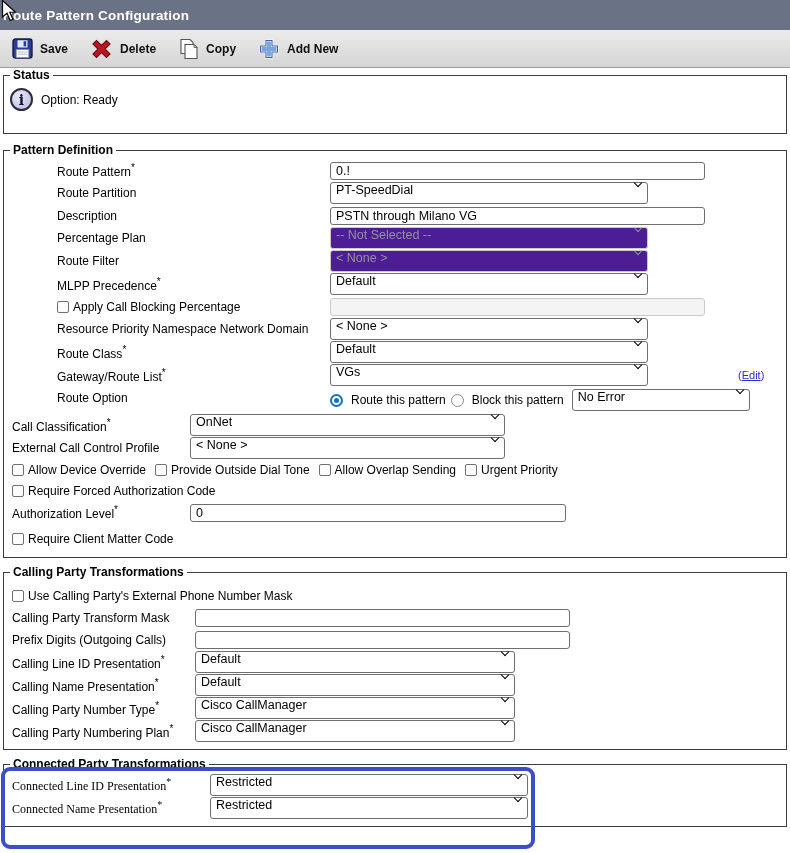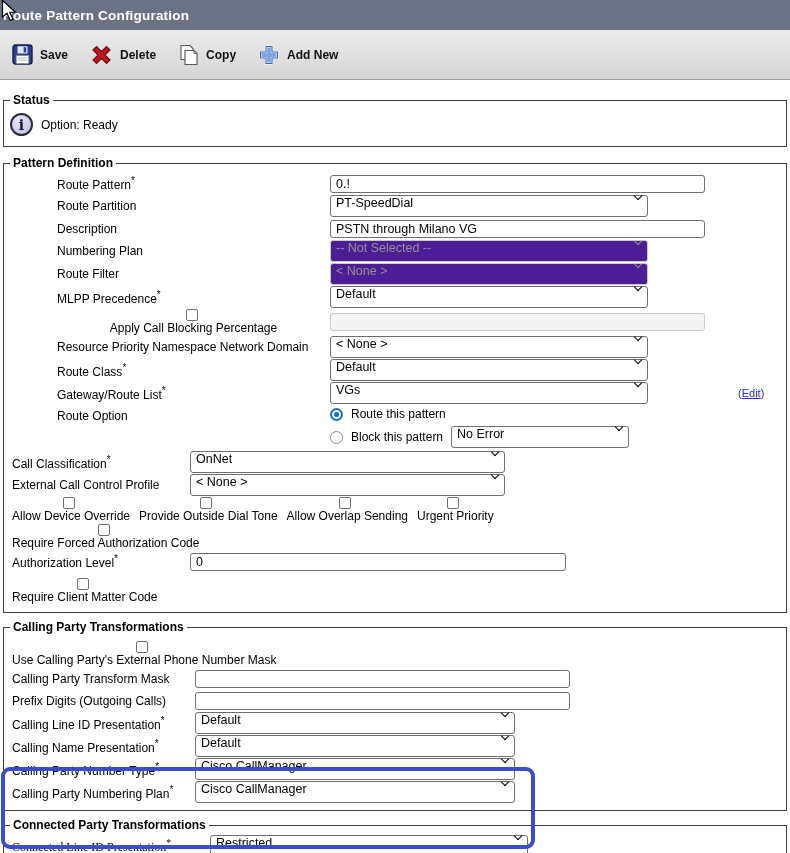--- a/index.html
+++ b/index.html
@@ -9,33 +9,33 @@
     font-family:"Liberation Sans","DejaVu Sans",sans-serif; font-size:12px; color:#000; background:#fff;
   }
 
   
   .titlebar {
     height:30px; background:#6a7385; color:#fff;
     display:flex; align-items:center; padding-left:3px;
     font-size:13.5px; font-weight:bold; letter-spacing:.2px;
   }
   .toolbar {
-    height:50px; background:linear-gradient(#ebebeb,#d5d5d5);
+    height:38px; background:linear-gradient(#ebebeb,#d5d5d5);
     border-bottom:1px solid #9e9e9e;
     display:flex; align-items:center; gap:22px; padding-left:12px;
   }
   .tb-btn { display:flex; align-items:center; gap:7px; cursor:default; }
   .tb-btn .lbl { font-size:12px; font-weight:600; color:#111; }
 
   
   fieldset {
     border:1.5px solid #3c3c3c; margin:0 3px; padding:2px 4px 6px 4px; background:#fff;
   }
   legend { font-weight:bold; font-size:12px; padding:0 3px; margin-left:2px; }
-  .fs-status { margin-top:13px; padding-bottom:8px; }
+  .fs-status { padding-bottom:20px; }
   .fs-pattern { margin-top:9px; }
   .fs-calling { margin-top:7px; }
   .fs-connected { margin-top:7px; }
 
   .status-row { display:flex; align-items:center; gap:8px; padding:4px 2px 2px 2px; }
   .info-circle {
     width:23px; height:23px; border-radius:50%;
     background:radial-gradient(circle at 35% 30%, #e8e8fa, #b9b9e0);
     border:2px solid #2a2a3a; display:flex; align-items:center; justify-content:center;
     font-family:"DejaVu Serif",serif; font-weight:bold; font-size:14px; color:#101028;
@@ -69,29 +69,29 @@
   .s318 { width:318px; }
   .s315 { width:315px; }
   .s310 { width:320px; }
   .s306c { width:318px; }
   .s178 { width:178px; }
 
   .cb {
     width:12px; height:12px; border:1px solid #6f6f6f; border-radius:2px; background:#fff;
     display:inline-block; flex:0 0 auto; margin-right:4px;
   }
-  .cbrow { display:flex; align-items:center;flex-direction:column; }
+  .cbrow { display:flex; align-items:center; }
   .cbgroup { display:flex; align-items:center; gap:9px; padding-left:4px; min-height:20px; margin:1px 0;}
   .cbgroup .cbrow { gap:0; }
 
   .radio { width:13px; height:13px; border:1.5px solid #8a8a8a; border-radius:50%; background:#fff; flex:0 0 auto; position:relative; }
   .radio.on { border:2px solid #0e71c8; }
   .radio.on::after { content:''; position:absolute; left:2px; top:2px; right:2px; bottom:2px; border-radius:50%; background:#0e71c8; }
 
-  .radio-col { display:flex; flex-direction:column; gap:5px; padding:2px 0; }
+  .radio-col { display:flex; flex-direction:row; gap:5px; padding:2px 0; }
   .radio-line { display:flex; align-items:center; gap:8px; }
 
   .editlink { margin-left:90px; font-size:11px; color:#2a2ad0; }
   .editlink a { color:#2a2ad0; text-decoration:underline; cursor:pointer; }
 
   
   .hl-box {
     position:absolute; left:1px; top:767px; width:534px; height:82px;
     border:4px solid #3c4ec7; border-radius:9px; pointer-events:none;
   }
@@ -169,21 +169,21 @@
         <span class="chev"></span>
       </div>
     </div>
 
     <div class="row lw272">
       <span class="lbl">Description</span>
       <input class="ti w363" value="PSTN through Milano VG" style="">
     </div>
 
     <div class="row lw272">
-      <span class="lbl">Numbering Plan</span>
+      <span class="lbl">Percentage Plan</span>
       <div class="sel dis s318">
         <span class="val">-- Not Selected --</span>
         <span class="chev"></span>
       </div>
     </div>
 
     <div class="row lw272">
       <span class="lbl">Route Filter</span>
       <div class="sel dis s318">
         <span class="val">&lt; None &gt;</span>

